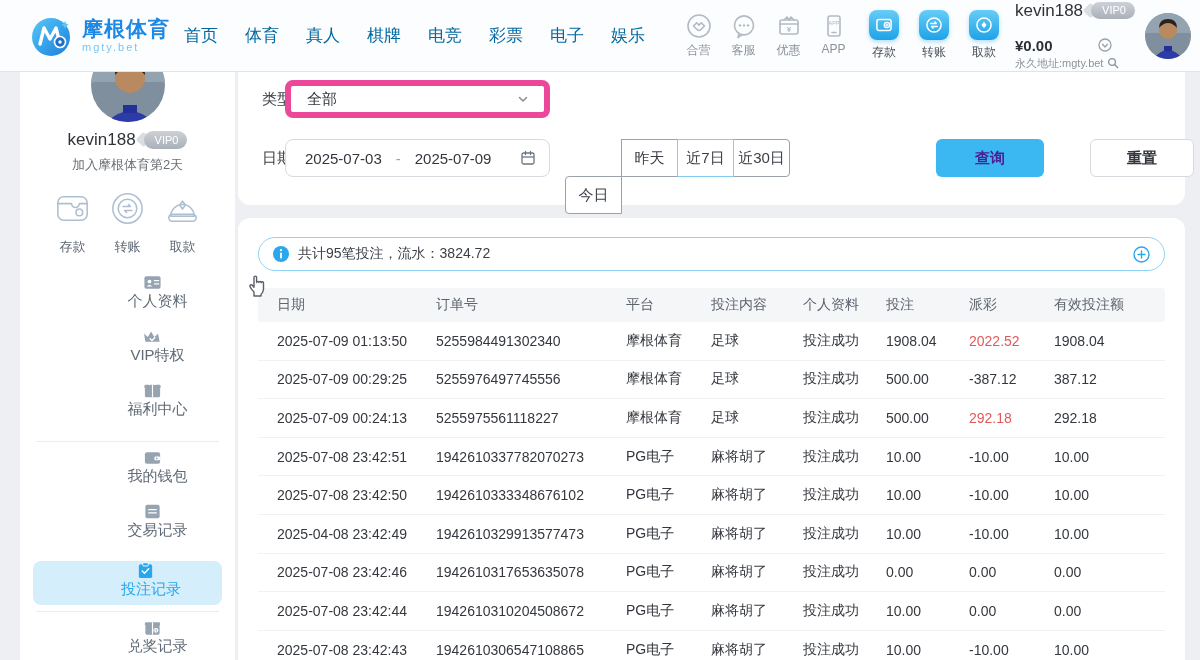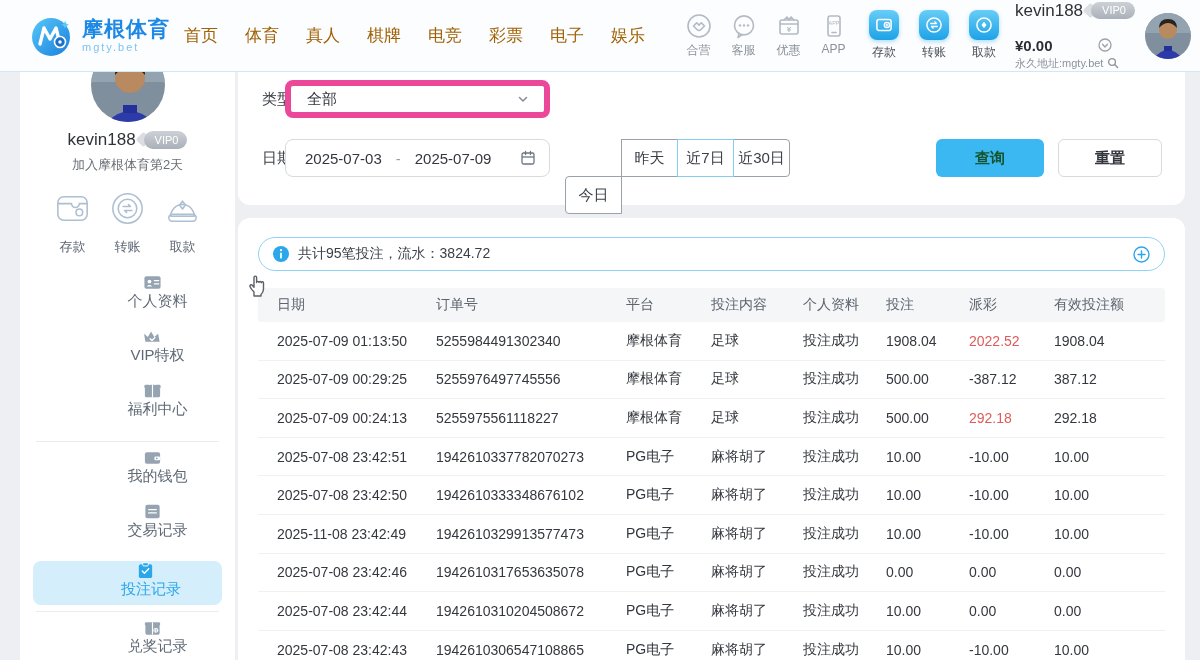--- a/index.html
+++ b/index.html
@@ -16,21 +16,21 @@
     position:absolute; left:0; top:0; width:1200px; height:72px;
     background:#fcfdfe; border-bottom:1px solid #cfe9f8; z-index:20;
     display:flex; align-items:center;
   }
   .logo { display:flex; align-items:center; margin-left:28px; }
   .logo-mark { width:46px; height:46px; }
   .logo-text { margin-left:8px; }
   .logo-title { font-size:21px; font-weight:bold; color:#1e88e5; letter-spacing:1px; line-height:24px; }
   .logo-domain { font-size:11px; color:#7cc4f0; letter-spacing:2px; line-height:13px; }
   .nav { display:flex; gap:27px; margin-left:14px; }
-  .nav-item { font-size:17px; font-weight:500; color:#a16207; cursor:pointer; white-space:nowrap; }
+  .nav-item { font-size:17px; font-weight:500; color:#0369a1; cursor:pointer; white-space:nowrap; }
   .utils { display:flex; gap:6px; margin-left:34px; }
   .util { width:39px; display:flex; flex-direction:column; align-items:center; cursor:pointer; }
   .util .icon { width:26px; height:26px; color:#b3bac3; }
   .util-label { font-size:12px; color:#8b929b; margin-top:3px; white-space:nowrap; }
   .wallet-actions { display:flex; gap:16px; margin-left:14px; }
   .wact { width:34px; display:flex; flex-direction:column; align-items:center; cursor:pointer; }
   .wact-ic { width:30px; height:30px; border-radius:8px;
     background:linear-gradient(180deg,#67cdf7 0%,#1ea2e8 100%);
     box-shadow:0 2px 4px rgba(33,166,234,.35); display:flex; align-items:center; justify-content:center; }
   .wact-label { font-size:12px; color:#474d55; margin-top:4px; white-space:nowrap; }
@@ -85,22 +85,22 @@
   .f-date .icon { margin-left:auto; width:16px; height:16px; color:#6c7680; }
   .range-group { position:absolute; left:327px; top:67px; display:flex; }
   .range-btn { width:57px; height:38px; background:#fff; border:1px solid #9aa1a9; margin-left:-1px;
     font-size:15px; color:#3a3f46; display:flex; align-items:center; justify-content:center;
     cursor:pointer; position:relative; white-space:nowrap; }
   .range-btn:first-child { border-radius:4px 0 0 4px; margin-left:0;margin-top:37px; }
   .range-btn:last-child { border-radius:0 4px 4px 0; }
   .range-btn.active { border-color:#84ccf1; z-index:2; }
   .btn { position:absolute; top:67px; height:38px; border-radius:6px; font-size:15px; font-weight:bold;
     display:flex; align-items:center; justify-content:center; cursor:pointer; }
-  .btn-search { left:698px; width:108px; background:#3bb8f2; color:#14532d; border:none; }
-  .btn-reset { left:820px; width:104px; background:#fff; color:#33373d; border:1px solid #d6d9de; }
+  .btn-search { left:698px; width:108px; background:#3bb8f2; color:#4c1d95; border:none; }
+  .btn-reset { left:852px; width:104px; background:#fff; color:#33373d; border:1px solid #d6d9de; }
 
   
   .table-panel { position:absolute; left:238px; top:218px; width:947px; height:442px;
     background:#fff; border-radius:12px 12px 0 0; z-index:4; }
   .summary-bar { position:absolute; left:20px; top:19px; width:907px; height:34px;
     border:1px solid #8fd4f5; border-radius:17px; display:flex; align-items:center; padding:0 14px; }
   .summary-bar .info-ic { width:16px; height:16px; }
   .summary-text { font-size:14px; color:#3a3f46; margin-left:9px; }
   .summary-bar .expand-ic { margin-left:auto; width:17px; height:17px; color:#2ba7eb; cursor:pointer; }
   .thead { position:absolute; left:20px; top:70px; width:907px; height:34px; background:#f4f6f8;
@@ -487,21 +487,21 @@
         <div class="c0">2025-07-08 23:42:50</div>
         <div class="c1">1942610333348676102</div>
         <div class="c2">PG电子</div>
         <div class="c3">麻将胡了</div>
         <div class="c4">投注成功</div>
         <div class="c5">10.00</div>
         <div class="c6">-10.00</div>
         <div class="c7">10.00</div>
       </div>
       <div class="trow">
-        <div class="c0">2025-11-08 23:42:49</div>
+        <div class="c0">2025-04-08 23:42:49</div>
         <div class="c1">1942610329913577473</div>
         <div class="c2">PG电子</div>
         <div class="c3">麻将胡了</div>
         <div class="c4">投注成功</div>
         <div class="c5">10.00</div>
         <div class="c6">-10.00</div>
         <div class="c7">10.00</div>
       </div>
       <div class="trow">
         <div class="c0">2025-07-08 23:42:46</div>

